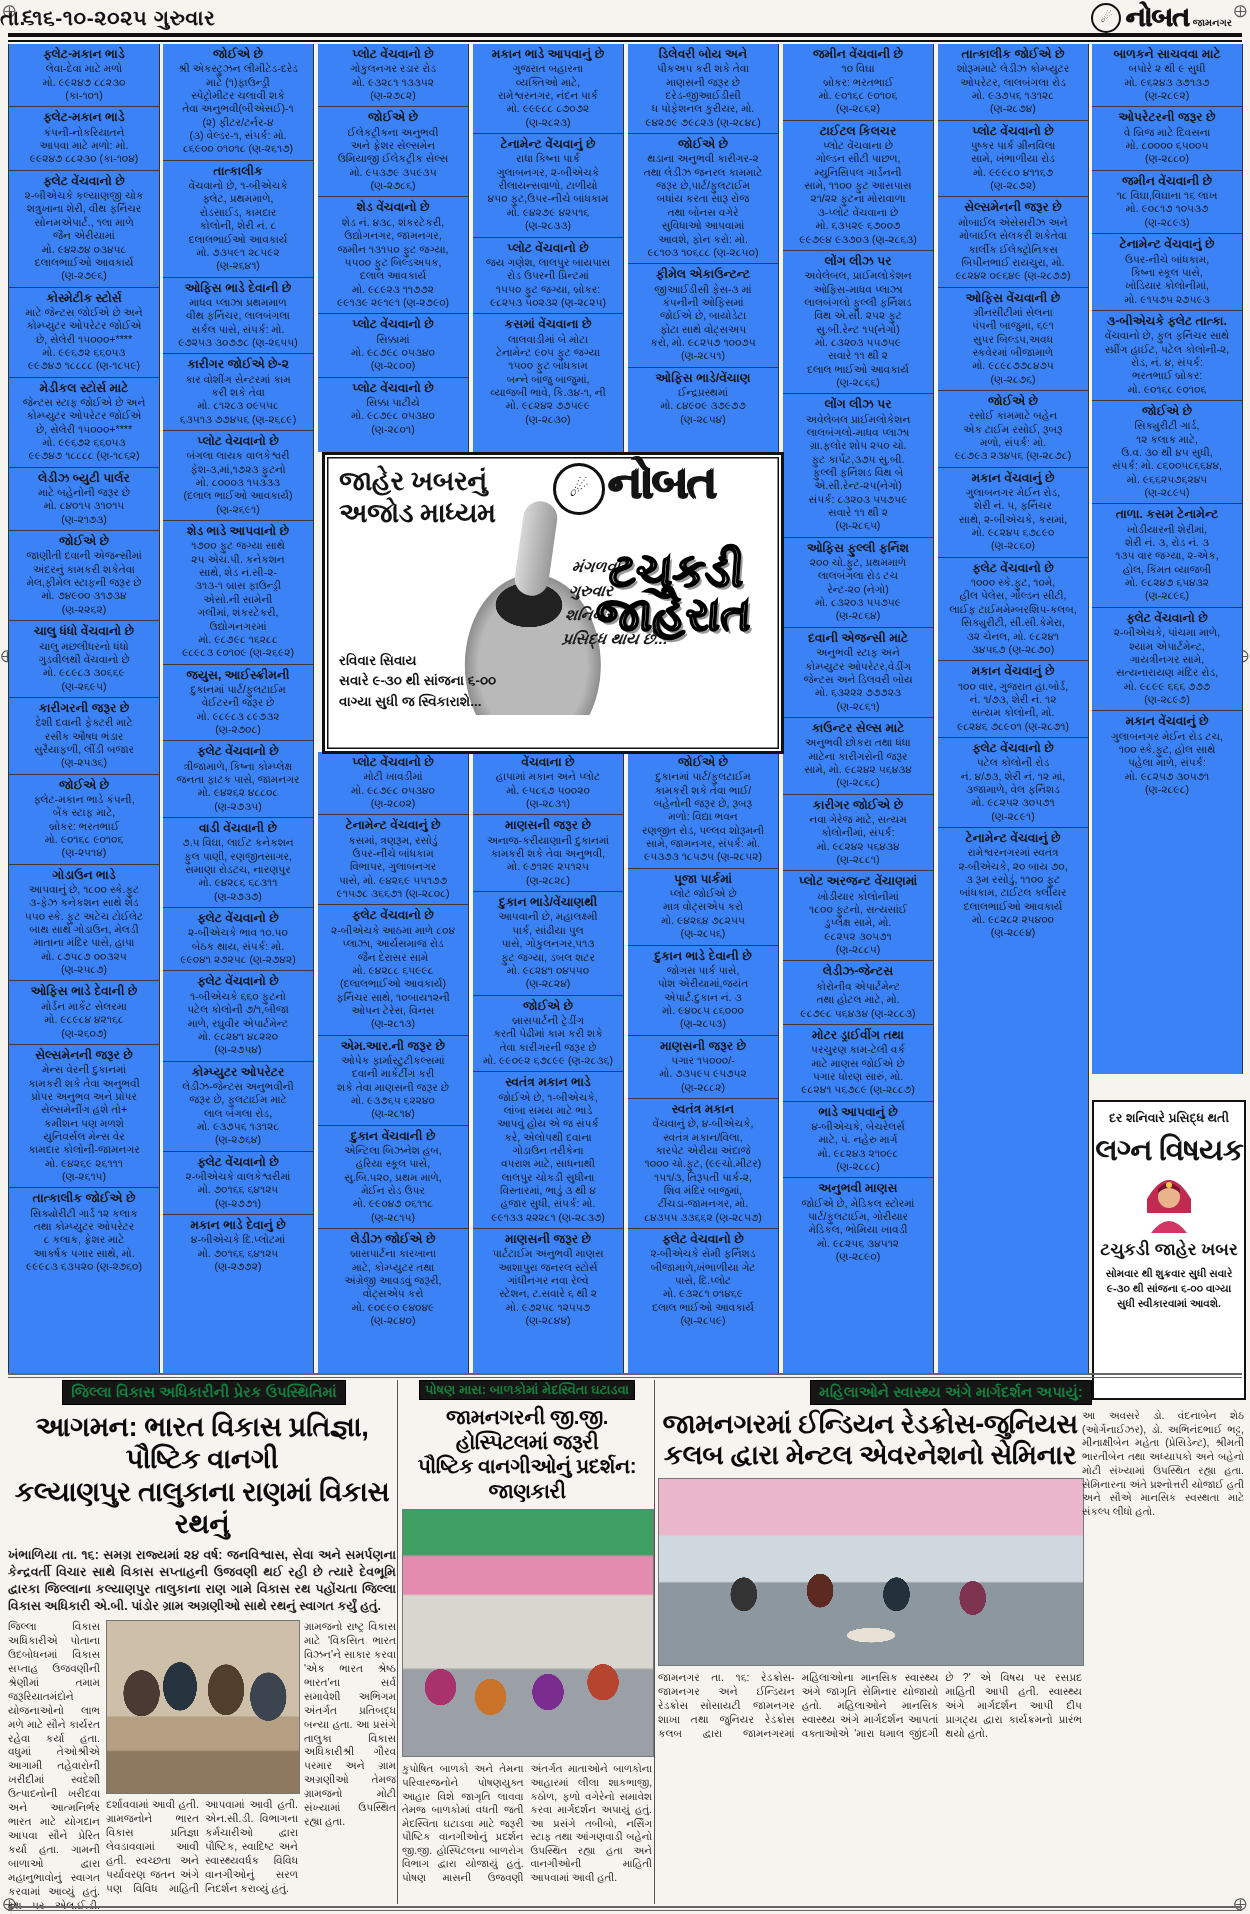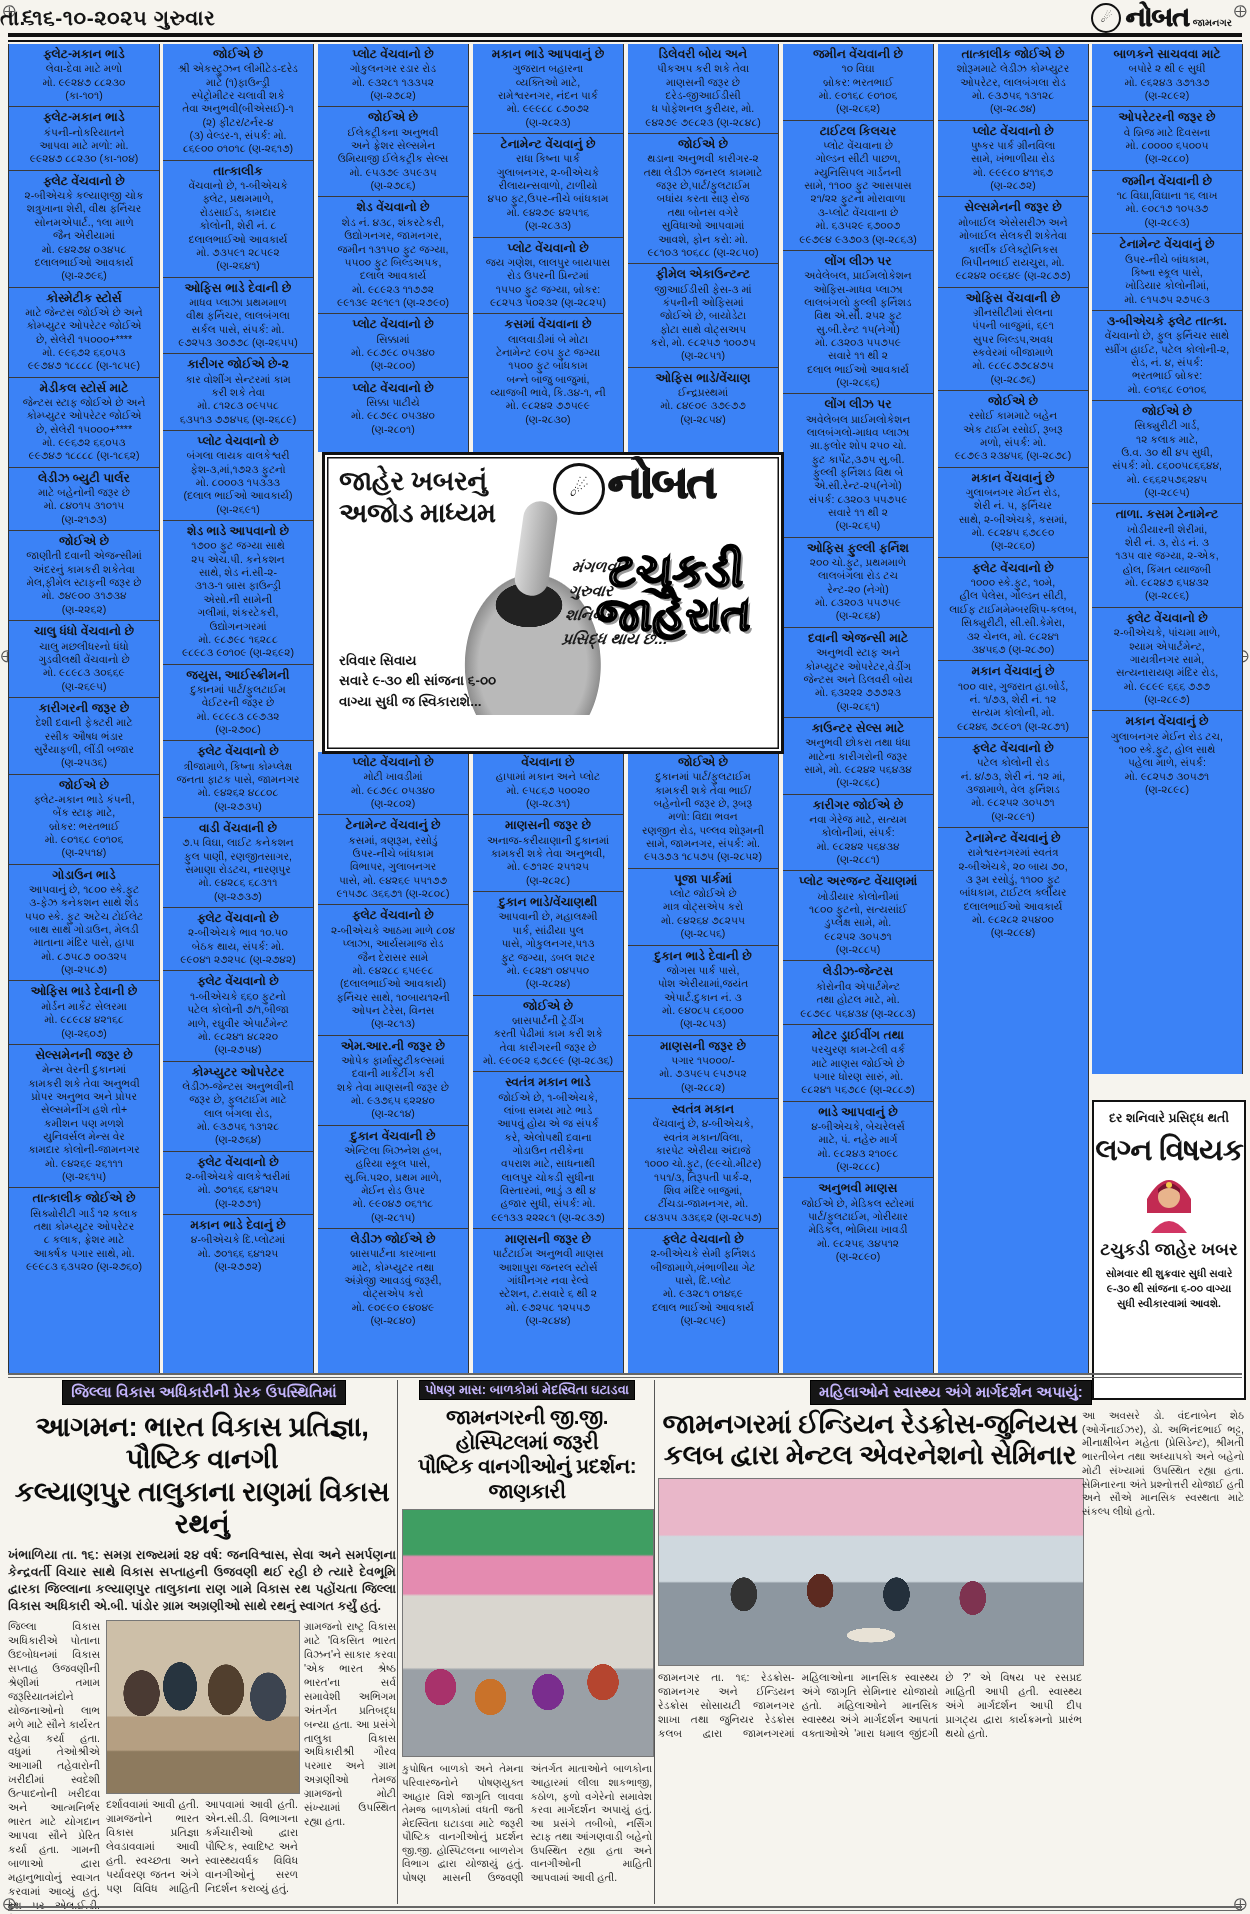--- a/index.html
+++ b/index.html
@@ -48,21 +48,21 @@
   .mar-title{font-size:30px;font-weight:900;line-height:1.05;margin-top:6px;letter-spacing:-1px;}
   .mar-bride{margin:4px auto 0;}
   .mar-sub{font-size:17px;font-weight:900;line-height:1.1;margin-top:4px;}
   .mar-note{font-size:10.5px;font-weight:bold;line-height:1.45;padding:6px 6px 0;}
   
   .midrule{position:absolute;left:8px;right:8px;top:1373px;height:2px;border-top:2px solid #666;border-bottom:1px solid #666;}
   .botrule{position:absolute;left:8px;right:8px;top:1906px;height:2px;border-top:2px solid #666;border-bottom:1px solid #666;}
   .vline{position:absolute;top:1380px;height:524px;width:0;border-left:1.5px solid #555;}
   
   .news{position:absolute;top:1380px;}
-  .kicker{background:#161616;color:#c4b5fd;font-weight:bold;border:1px solid #000;
+  .kicker{background:#161616;color:#15803d;font-weight:bold;border:1px solid #000;
           padding:2px 8px 3px;display:inline-block;}
   .headline{font-weight:900;color:#0b0b0b;letter-spacing:-.5px;}
   .body-txt{font-size:10.6px;line-height:1.32;text-align:justify;color:#1d1d1d;}
   .photo{border:1px solid #777;}
   
   .nl{left:8px;width:388px;}
   .nl .kicker{font-size:15px;margin-left:4px;}
   .nl .headline{font-size:27.5px;line-height:1.18;text-align:center;margin-top:6px;}
   .nl .intro{font-size:12.6px;font-weight:bold;line-height:1.35;margin-top:6px;text-align:justify;}
   .nl-body{display:flex;gap:6px;margin-top:5px;}

